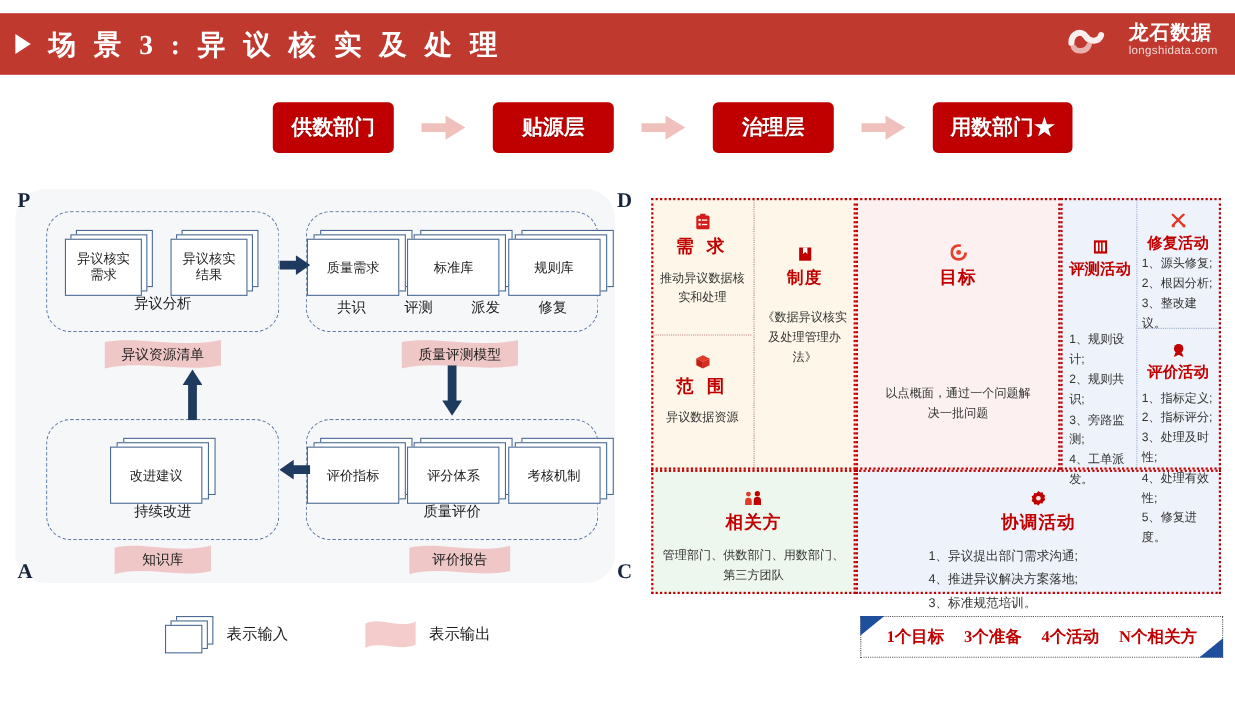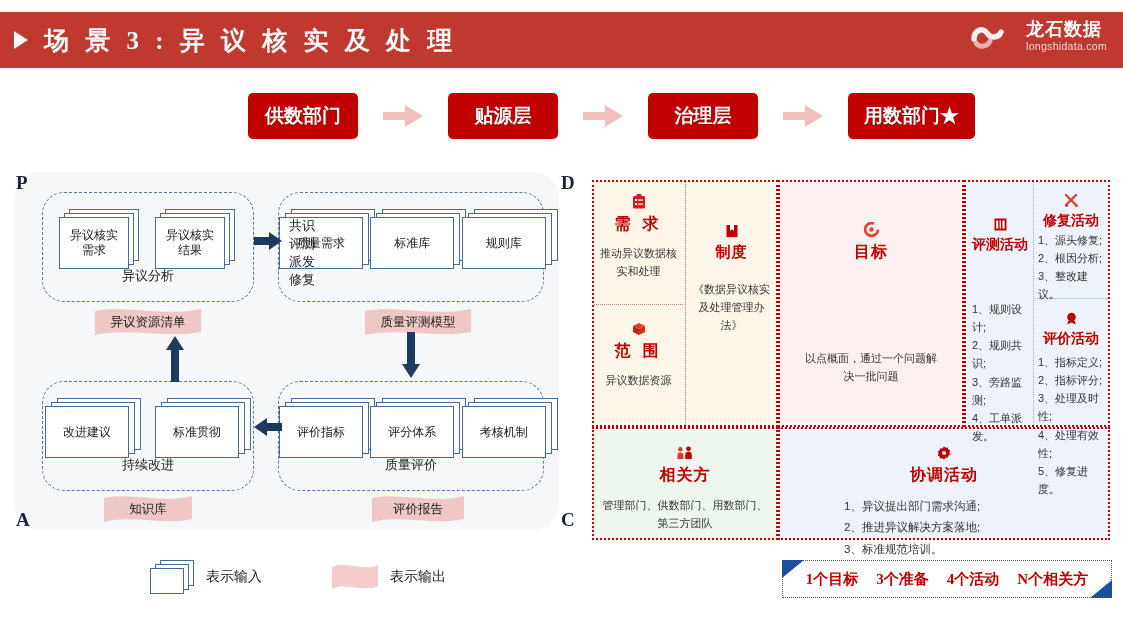--- a/index.html
+++ b/index.html
@@ -89,21 +89,21 @@
     font-size:12px; color:#1a1a1a; line-height:1.25;
   }
   .doc.wide .doc-label { width:84px; }
   .quad-caption {
     position:absolute; left:0; right:0; bottom:16px;
     text-align:center; font-size:13px; color:#1a1a1a;
   }
   .sub-row {
     position:absolute; left:0; right:0; bottom:36px;
     display:flex; justify-content:space-around; padding:0 10px;
-    font-size:13px; color:#1a1a1a;flex-direction:column;
+    font-size:13px; color:#1a1a1a;
   }
 
   
   .ribbon {
     position:absolute; height:28px;
     display:flex; align-items:center; justify-content:center;
     font-size:12.5px; color:#1a1a1a;
   }
   .ribbon .rb-bg { position:absolute; inset:0; z-index:0; }
   .ribbon .rb-tx { position:relative; z-index:1; }
@@ -270,26 +270,20 @@
 </div>
 
 <div class="quad" style="left:42px; top:381px; width:212px; height:110px;">
   <div class="quad-inner">
     <div class="docrow">
       <div class="doc wide">
         <div class="sh s2"></div>
           <div class="sh s1"></div>
           <div class="sh s0"></div>
         <div class="doc-label">改进建议</div>
-      </div>
-      <div class="doc wide">
-        <div class="sh s2"></div>
-          <div class="sh s1"></div>
-          <div class="sh s0"></div>
-        <div class="doc-label">标准贯彻</div>
       </div>
     </div>
     <div class="quad-caption">持续改进</div>
   </div>
 </div>
 <div class="ribbon" style="left:104px; top:495px; width:88px;">
   <svg class="rb-bg" viewBox="0 0 88 28" preserveAspectRatio="none">
     <path d="M0 3 C25 -3, 58 9, 88 1 L88 24 C60 31, 27 19, 0 27 Z" fill="#f0c7c7"></path>
   </svg>
   <span class="rb-tx">知识库</span>
@@ -493,21 +487,21 @@
   <div class="cell" style="left:186px;top:258px;width:332px;">
     <div class="cell-title" style="font-size:16px;letter-spacing:1px;">
       <svg class="icon" width="14" height="14" viewBox="0 0 14 14">
         <path d="M7 0.4 l1.7 1.3 l2.1 -0.3 l0.6 2 l1.8 1.2 l-0.8 2 l0.8 2 l-1.8 1.2 l-0.6 2 l-2.1 -0.3 L7 13.6 l-1.7 -1.3 l-2.1 0.3 l-0.6 -2 l-1.8 -1.2 l0.8 -2 l-0.8 -2 l1.8 -1.2 l0.6 -2 l2.1 0.3 Z" fill="#c00000"></path>
         <circle cx="7" cy="7" r="2.1" fill="#f6e8e8"></circle>
       </svg>
       <span>协调活动</span>
     </div>
     <div class="cell-body left" style="margin-top:10px;width:200px;font-size:11.5px;line-height:1.85;">
       <div>1、异议提出部门需求沟通;</div>
-      <div>2、推进异议解决方案落地;</div>
+      <div>4、推进异议解决方案落地;</div>
       <div>3、标准规范培训。</div>
     </div>
   </div>
 </div>
 
 <div class="summary">
   <svg style="position:absolute;left:-1px;top:-1px;" width="22" height="18">
     <path d="M0 0 h22 L0 18 Z" fill="#1f4e9c"></path>
   </svg>
   <svg style="position:absolute;right:-1px;bottom:-1px;" width="22" height="18">

